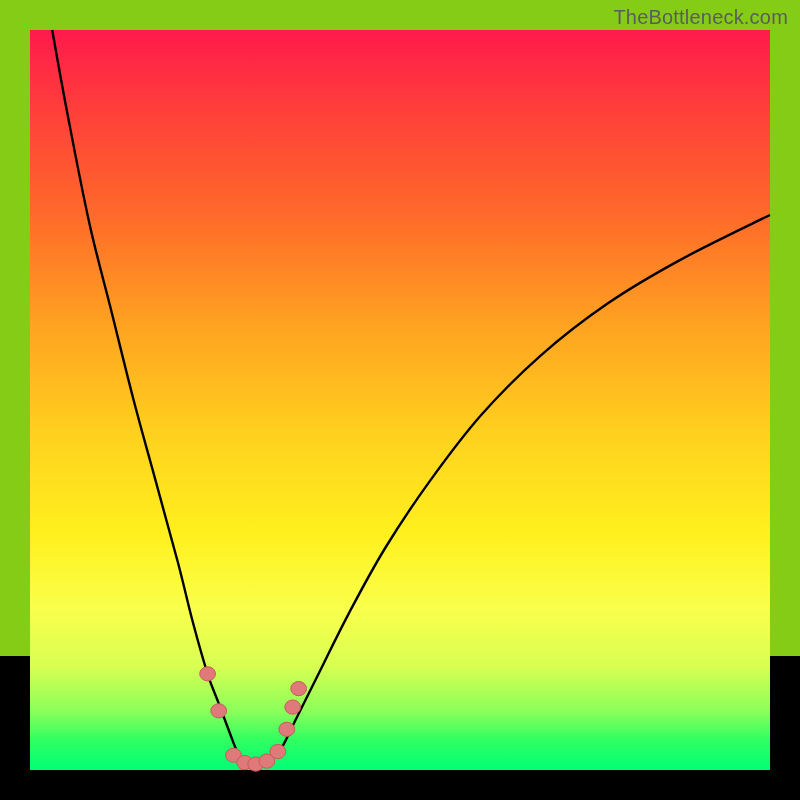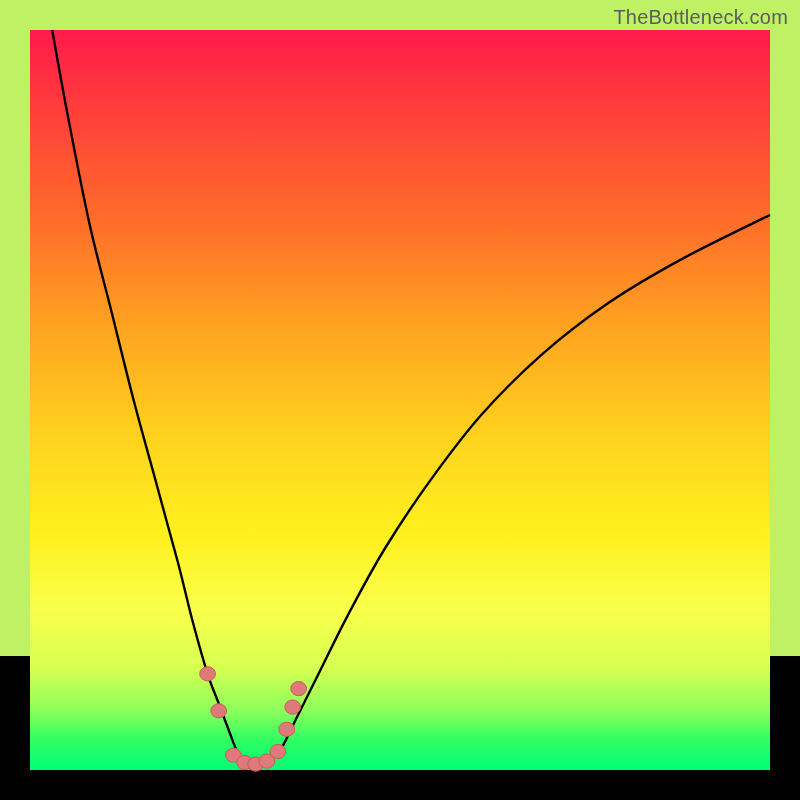--- a/index.html
+++ b/index.html
@@ -8,21 +8,21 @@
     width: 800px;
     height: 800px;
     background: #000;
     font-family: Arial, Helvetica, sans-serif;
     overflow: hidden;
   }
   .frame {
     position: absolute;
     left: 0; top: 0;
     width: 800px; height: 656px;
-    background: #bef264;
+    background: #84cc16;
   }
   .plot-area {
     position: absolute;
     left: 30px;
     top: 30px;
     width: 740px;
     height: 740px;
     
     background: linear-gradient(
       to bottom,

